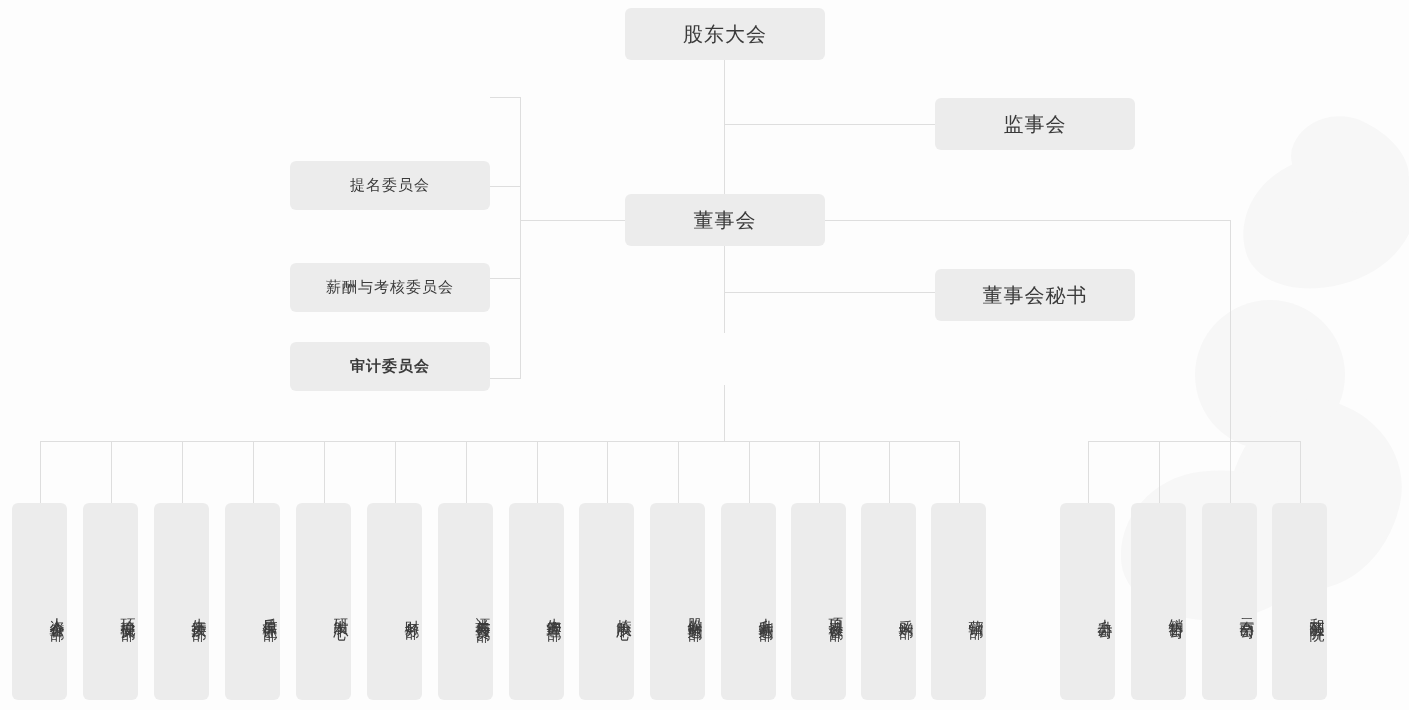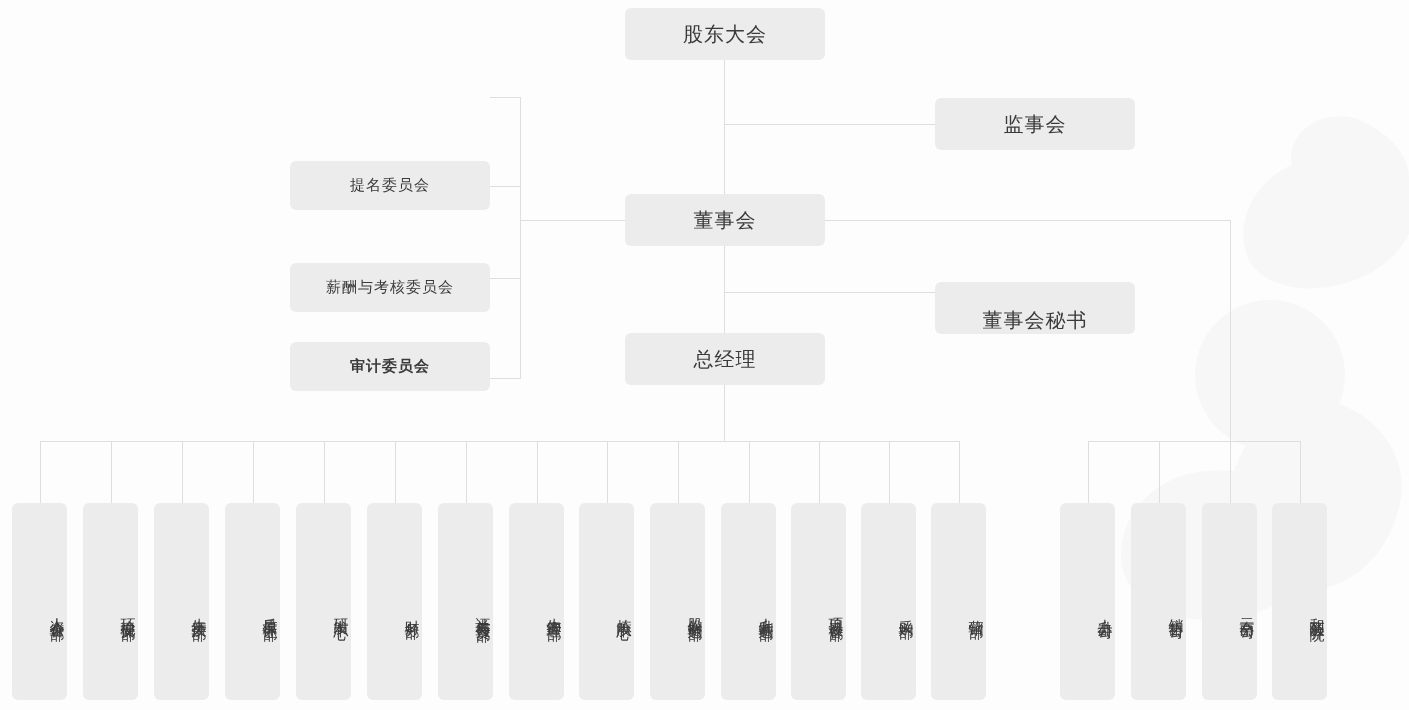--- a/index.html
+++ b/index.html
@@ -146,27 +146,24 @@
   </div>
 
   <div class="node wide" style="left:935px; top:98px;">
     <span>监事会</span>
   </div>
 
   <div class="node wide" style="left:625px; top:194px;">
     <span>董事会</span>
   </div>
 
-  <div class="node wide" style="left:935px; top:282px;align-items:flex-end;">
+  <div class="node wide" style="left:935px; top:269px;">
     <span>董事会秘书</span>
   </div>
 
-  <div class="node wide" style="left:625px; top:333px;">
-    <span>总经理</span>
-  </div>
 
   <div class="node committee" style="left:290px; top:161px;">
     <span>提名委员会</span>
   </div>
   <div class="node committee" style="left:290px; top:263px;">
     <span>薪酬与考核委员会</span>
   </div>
   <div class="node committee" style="left:290px; top:342px;font-weight:bold;">
     <span>审计委员会</span>
   </div>

